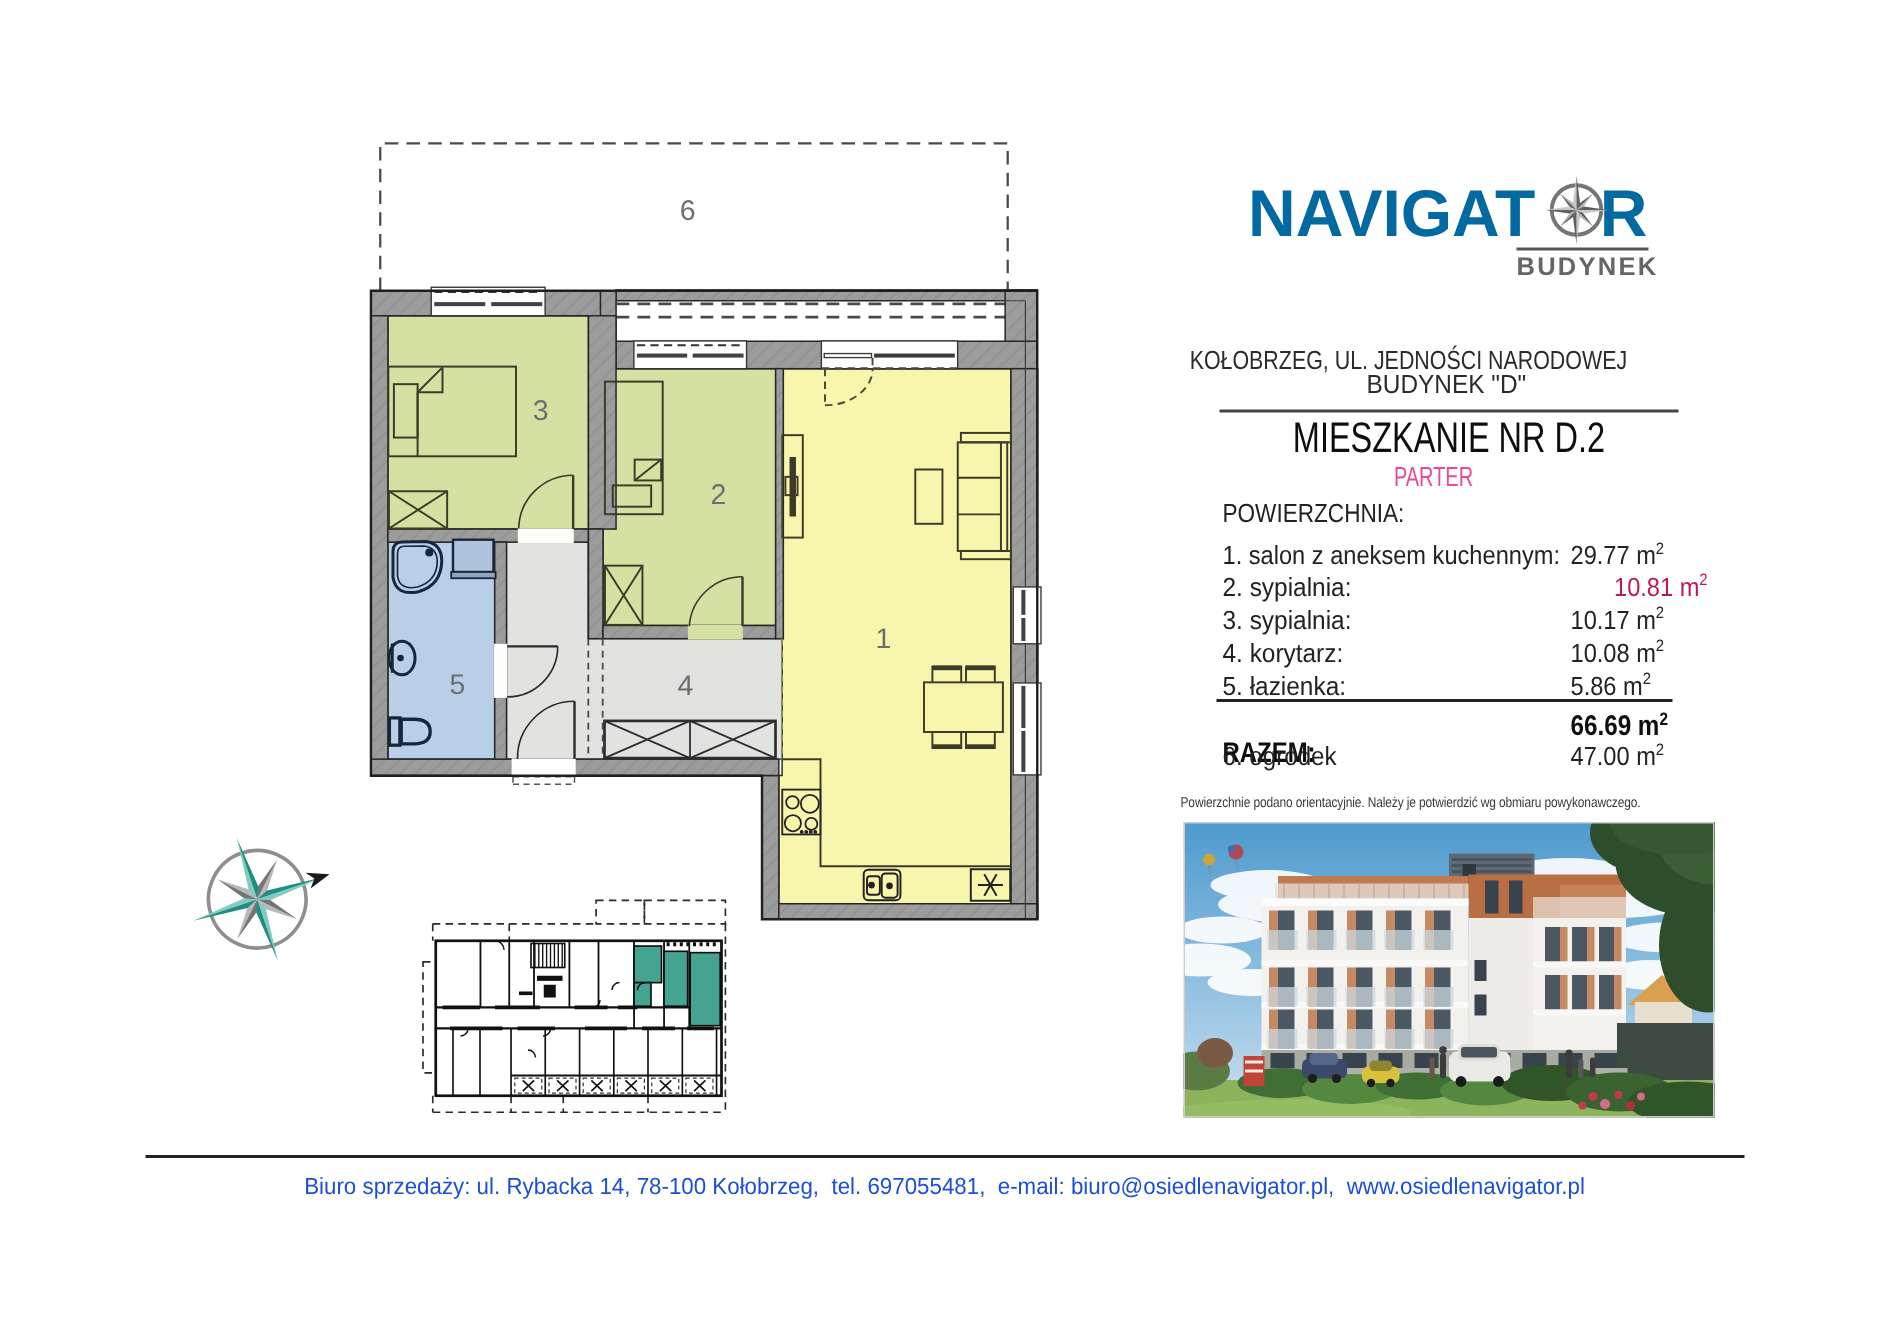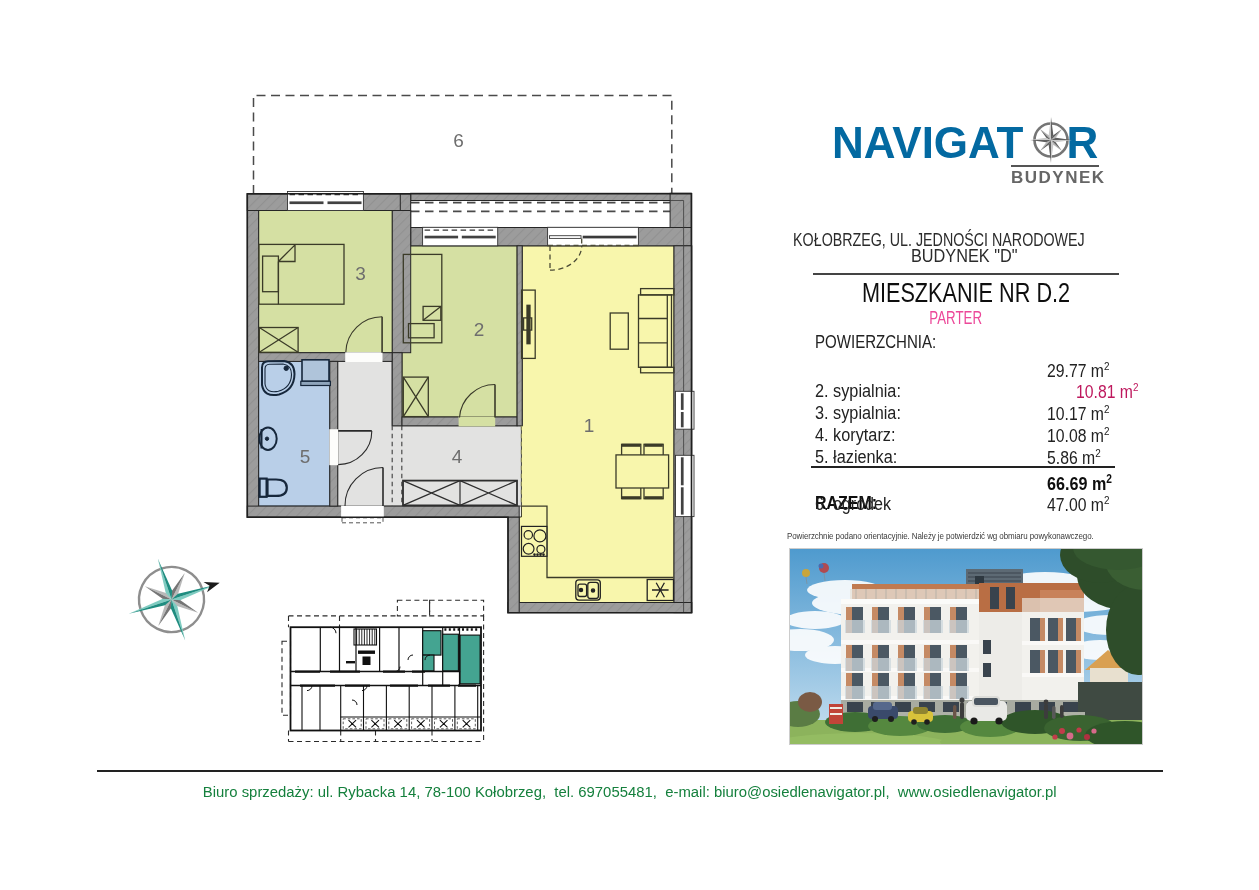--- a/index.html
+++ b/index.html
@@ -598,20 +598,21 @@
 <div class="abs" style="left:760px;top:245.5px;width:408px;text-align:center;color:#2b2b2b;font-size:17.5px"><span style="display:inline-block;transform:scaleX(0.93)">BUDYNEK "D"</span></div>
 
 <div class="abs" style="left:813px;top:273px;width:306px;height:1.6px;background:#444"></div>
 
 <div class="abs" style="left:760px;top:276px;width:412px;text-align:center;color:#0e0e0e;font-weight:normal;font-size:28.5px"><span style="display:inline-block;transform:scaleX(0.76)">MIESZKANIE NR D.2</span></div>
 
 <div class="abs" style="left:760px;top:307px;width:392px;text-align:center;color:#ec4899;font-size:18.5px"><span style="display:inline-block;transform:scaleX(0.72)">PARTER</span></div>
 
 <div class="abs" style="left:815px;top:331.5px;color:#222;font-size:17.5px"><span style="display:inline-block;transform:scaleX(0.86);transform-origin:left">POWIERZCHNIA:</span></div>
 
+<div class="abs" style="left:815px;top:359.5px;color:#222;font-size:17.5px"><span style="display:inline-block;transform:scaleX(0.9);transform-origin:left">1. salon z aneksem kuchennym:</span></div>
 
 <div class="abs" style="left:1047px;top:360px;color:#222;font-size:17.5px"><span style="display:inline-block;transform:scaleX(0.9);transform-origin:left">29.77 m<sup style="font-size:11px">2</sup></span></div>
 
 <div class="abs" style="left:815px;top:381.4px;color:#222;font-size:17.5px"><span style="display:inline-block;transform:scaleX(0.93);transform-origin:left">2. sypialnia:</span></div>
 
 <div class="abs" style="left:1076px;top:381.4px;color:#be185d;font-size:17.5px"><span style="display:inline-block;transform:scaleX(0.9);transform-origin:left">10.81 m<sup style="font-size:11px">2</sup></span></div>
 
 <div class="abs" style="left:815px;top:403.3px;color:#222;font-size:17.5px"><span style="display:inline-block;transform:scaleX(0.93);transform-origin:left">3. sypialnia:</span></div>
 
 <div class="abs" style="left:1047px;top:403.3px;color:#222;font-size:17.5px"><span style="display:inline-block;transform:scaleX(0.9);transform-origin:left">10.17 m<sup style="font-size:11px">2</sup></span></div>
@@ -631,14 +632,14 @@
 <div class="abs" style="left:1047px;top:471.5px;color:#0e0e0e;font-weight:bold;font-size:19px"><span style="display:inline-block;transform:scaleX(0.85);transform-origin:left">66.69 m<sup style="font-size:12px">2</sup></span></div>
 
 <div class="abs" style="left:815px;top:493.5px;color:#222;font-size:17.5px"><span style="display:inline-block;transform:scaleX(0.92);transform-origin:left">6. ogródek</span></div>
 
 <div class="abs" style="left:1047px;top:493.5px;color:#222;font-size:17.5px"><span style="display:inline-block;transform:scaleX(0.9);transform-origin:left">47.00 m<sup style="font-size:11px">2</sup></span></div>
 
 <div class="abs" style="left:787px;top:529.5px;color:#3a3a3a;font-size:9.5px;letter-spacing:-0.1px;white-space:nowrap"><span style="display:inline-block;transform:scaleX(0.84);transform-origin:left">Powierzchnie podano orientacyjnie. Należy je potwierdzić wg obmiaru powykonawczego.</span></div>
 
 <div class="abs" style="left:97px;top:769.5px;width:1066px;height:2px;background:#222"></div>
 
-<div class="abs" style="left:0px;top:783px;width:1259px;text-align:center;color:#15803d;font-size:15.5px;white-space:nowrap"><span style="display:inline-block;transform:scaleX(0.96)">Biuro sprzedaży: ul. Rybacka 14, 78-100 Kołobrzeg,&nbsp; tel. 697055481,&nbsp; e-mail: biuro@osiedlenavigator.pl,&nbsp; www.osiedlenavigator.pl</span></div>
+<div class="abs" style="left:0px;top:783px;width:1259px;text-align:center;color:#1d4ed8;font-size:15.5px;white-space:nowrap"><span style="display:inline-block;transform:scaleX(0.96)">Biuro sprzedaży: ul. Rybacka 14, 78-100 Kołobrzeg,&nbsp; tel. 697055481,&nbsp; e-mail: biuro@osiedlenavigator.pl,&nbsp; www.osiedlenavigator.pl</span></div>
 </div>
 
 </body></html>

